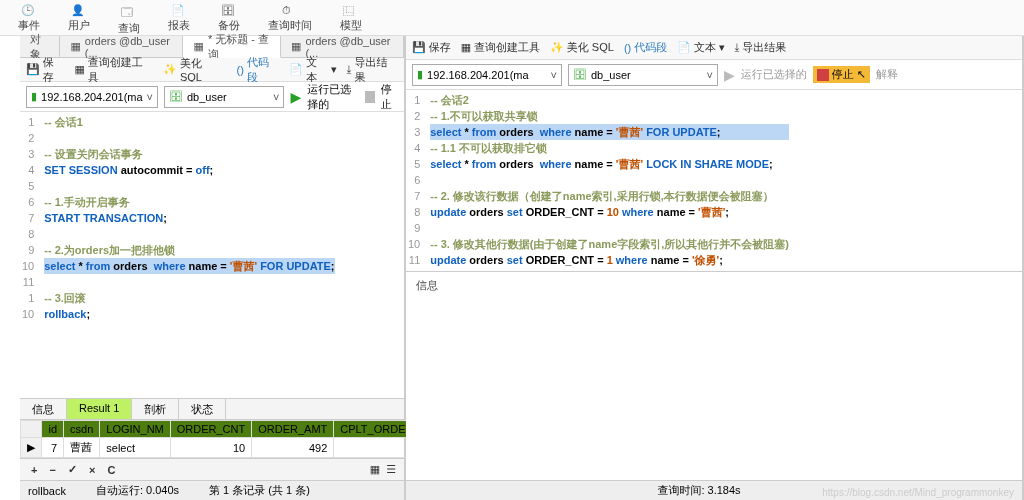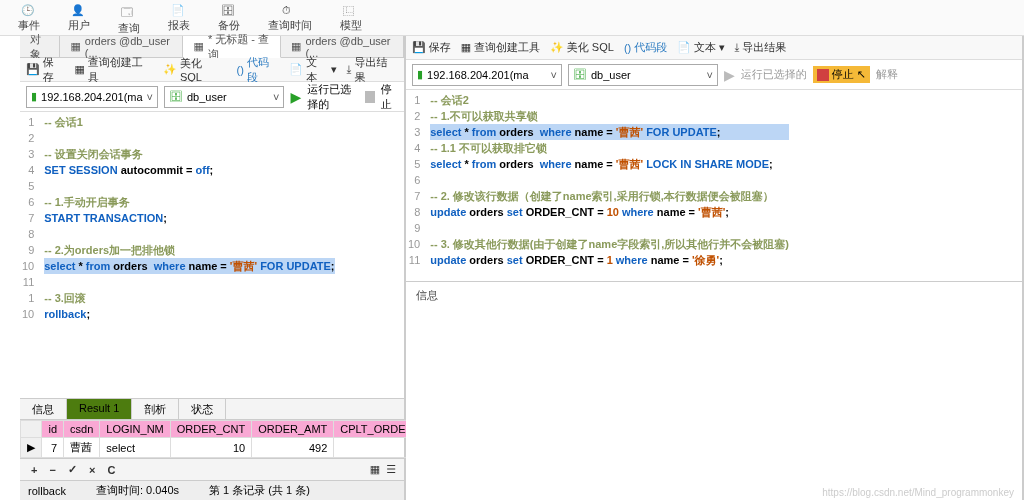--- a/index.html
+++ b/index.html
@@ -29,25 +29,25 @@
 .gutter div { height: 16px; line-height: 16px; }
 .code { padding: 2px 4px; white-space: pre; font-weight: bold; }
 .code .ln { height: 16px; line-height: 16px; }
 .cm-comment { color: #8a9a5b; }
 .cm-kw { color: #1060c0; }
 .cm-str { color: #c05000; }
 .cm-num { color: #c05000; }
 .hl { background: #bcd6f5; }
 .results-tabs { display: flex; border-top: 1px solid #ccc; border-bottom: 1px solid #ccc; background: #f4f4f4; height: 22px; }
 .results-tabs .rtab { padding: 3px 12px; border-right: 1px solid #ccc; cursor: pointer; }
-.results-tabs .rtab.active { background: #4d7c0f; }
+.results-tabs .rtab.active { background: #bef264; }
 .grid { background: #fff; }
 .grid table { border-collapse: collapse; width: 100%; }
 .grid th, .grid td { border: 1px solid #ddd; padding: 2px 6px; text-align: left; font-size: 11px; }
-.grid th { background: #f9a8d4; font-weight: normal; }
+.grid th { background: #4d7c0f; font-weight: normal; }
 .grid td.num { text-align: right; }
 .grid .rowhdr { width: 14px; background: #f0f0f0; text-align: center; }
 .footer { display: flex; align-items: center; border-top: 1px solid #ccc; background: #f4f4f4; height: 22px; padding: 0 8px; gap: 6px; color: #333; }
 .footer .ctrl { cursor: pointer; font-weight: bold; padding: 0 3px; }
 .statusbar { display: flex; border-top: 1px solid #ccc; background: #eee; height: 20px; align-items: center; padding: 0 8px; font-size: 11px; }
 .statusbar .seg { margin-right: 30px; }
 .msgbox { border-top: 1px solid #ccc; padding: 6px 10px; color: #444; background: #fff; flex-shrink: 0; }
 .toolbar-yellowbox { background: #f5b938; padding: 1px 4px; display: flex; align-items: center; gap: 3px; }
 .watermark { position: absolute; right: 10px; bottom: 2px; color: #ccc; font-size: 10px; }
 </style>
@@ -199,21 +199,21 @@
         <span class="ctrl">−</span>
         <span class="ctrl">✓</span>
         <span class="ctrl">×</span>
         <span class="ctrl">C</span>
         <span style="flex:1"></span>
         <span>▦</span>
         <span>☰</span>
       </div>
       <div class="statusbar">
         <span class="seg">rollback</span>
-        <span class="seg">查询时间: 0.040s</span>
+        <span class="seg">自动运行: 0.040s</span>
         <span class="seg">第 1 条记录 (共 1 条)</span>
       </div>
     </div>
 
     <div class="pane right">
       <div class="subbar">
         <span class="item">
             <span>💾</span>
             <span>保存</span>
           </span>
@@ -268,17 +268,22 @@
             <div>9</div>
             <div>10</div>
             <div>11</div>
           </div>
         <div class="code" id="rc"><div class="ln"><span class="cm-comment">-- 会话2</span></div><div class="ln"><span class="cm-comment">-- 1.不可以获取共享锁</span></div><div class="ln hl"><span class="cm-kw">select</span> * <span class="cm-kw">from</span> orders  <span class="cm-kw">where</span> name = <span class="cm-str">'曹茜'</span> <span class="cm-kw">FOR UPDATE</span>;</div><div class="ln"><span class="cm-comment">-- 1.1 不可以获取排它锁</span></div><div class="ln"><span class="cm-kw">select</span> * <span class="cm-kw">from</span> orders  <span class="cm-kw">where</span> name = <span class="cm-str">'曹茜'</span> <span class="cm-kw">LOCK IN SHARE MODE</span>;</div><div class="ln"><span class=""></span></div><div class="ln"><span class="cm-comment">-- 2. 修改该行数据（创建了name索引,采用行锁,本行数据便会被阻塞）</span></div><div class="ln"><span class="cm-kw">update</span> orders <span class="cm-kw">set</span> ORDER_CNT = <span class="cm-num">10</span> <span class="cm-kw">where</span> name = <span class="cm-str">'曹茜'</span>;</div><div class="ln"><span class=""></span></div><div class="ln"><span class="cm-comment">-- 3. 修改其他行数据(由于创建了name字段索引,所以其他行并不会被阻塞)</span></div><div class="ln"><span class="cm-kw">update</span> orders <span class="cm-kw">set</span> ORDER_CNT = <span class="cm-num">1</span> <span class="cm-kw">where</span> name = <span class="cm-str">'徐勇'</span>;</div></div>
       </div>
       <div class="msgbox">
         <span>信息</span>
       </div>
       <div style="flex:1"></div>
+      <div class="statusbar">
+        <span style="flex:1"></span>
+        <span class="seg">查询时间: 3.184s</span>
+        <span style="flex:1"></span>
+      </div>
     </div>
 
   </div>
 </div>
 <div class="watermark">https://blog.csdn.net/Mind_programmonkey</div>
 
 </body></html>

